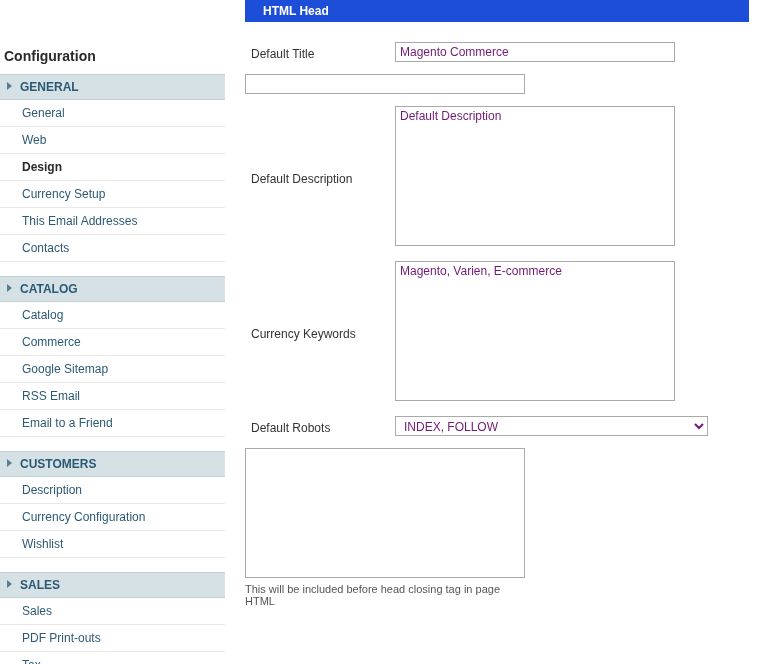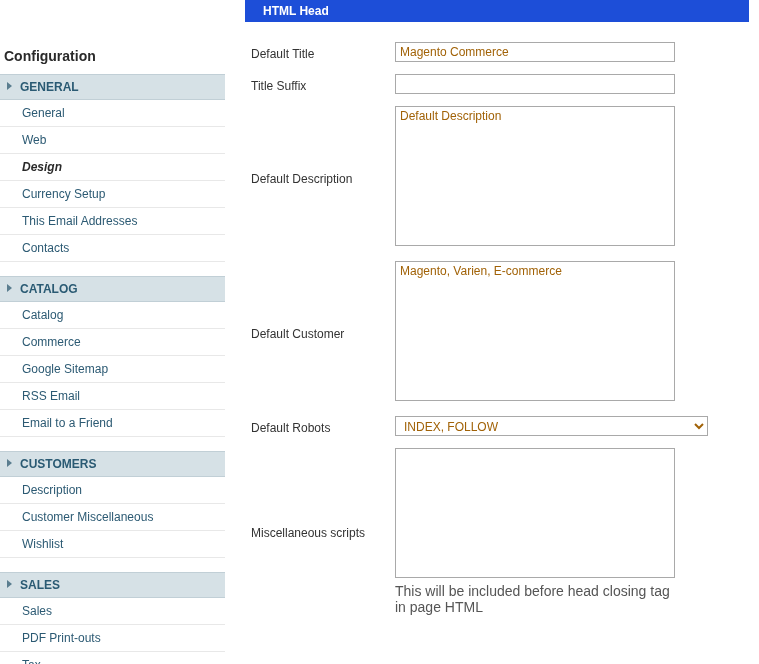--- a/index.html
+++ b/index.html
@@ -51,21 +51,20 @@
 .nav-item {
   padding: 6px 8px 6px 22px;
   border-bottom: 1px solid #e8e8e8;
   color: #2c5a73;
   cursor: pointer;
   background: #fff;
 }
 .nav-item.active {
   font-weight: bold;
   color: #2a2a2a;
-  font-style: italic;
 }
 
 .panel-header {
   background: #1d4ed8;
   color: #fff;
   font-weight: bold;
   padding: 4px 18px;
   font-size: 12px;
 }
 
@@ -78,33 +77,33 @@
   padding-top: 3px;
   padding-left: 6px;
 }
 .form-field { flex: 1; }
 .txt-input, .txt-area, .sel {
   width: 280px;
   border: 1px solid #a9a9a9;
   font-family: Arial, sans-serif;
   font-size: 12px;
   padding: 2px 4px;
-  color: #a16207;
+  color: #701a75;
   background: #fff;
 }
 .txt-input { height: 20px; }
 .txt-area {
   height: 140px;
   resize: none;
   overflow: auto;
 }
 .txt-area.short { height: 130px; }
 .sel { height: 20px; width: 313px; }
 .help-text {
-  font-size: 14px;
+  font-size: 11px;
   color: #555;
   padding-top: 2px;
   width: 280px;
 }
 
 .spacer-after-panel { height: 14px; }
 </style>
 </head>
 <body>
 
@@ -136,21 +135,21 @@
     <div class="nav-item">RSS Email</div>
     <div class="nav-item">Email to a Friend</div>
 
     <div class="section-gap"></div>
 
     <div class="section-header">
       <span class="arrow"></span>
       <span>CUSTOMERS</span>
     </div>
     <div class="nav-item">Description</div>
-    <div class="nav-item">Customer Miscellaneous</div>
+    <div class="nav-item">Currency Configuration</div>
     <div class="nav-item">Wishlist</div>
 
     <div class="section-gap"></div>
 
     <div class="section-header">
       <span class="arrow"></span>
       <span>SALES</span>
     </div>
     <div class="nav-item">Sales</div>
     <div class="nav-item">PDF Print-outs</div>
@@ -166,51 +165,49 @@
 
       <div class="form-row">
         <div class="form-label">Default Title</div>
         <div class="form-field">
           <input type="text" class="txt-input" value="Magento Commerce" style="">
         </div>
       </div>
 
 
       <div class="form-row">
-        <div class="form-label">Title Suffix</div>
         <div class="form-field">
           <input type="text" class="txt-input" style="">
         </div>
       </div>
 
       <div class="form-row">
         <div class="form-label">Default Description</div>
         <div class="form-field">
           <textarea class="txt-area" style="">Default Description</textarea>
         </div>
       </div>
 
       <div class="form-row">
-        <div class="form-label">Default Customer</div>
+        <div class="form-label">Currency Keywords</div>
         <div class="form-field">
           <textarea class="txt-area" style="">Magento, Varien, E-commerce</textarea>
         </div>
       </div>
 
       <div class="form-row">
         <div class="form-label">Default Robots</div>
         <div class="form-field">
           <select class="sel">
             <option>INDEX, FOLLOW</option>
           </select>
         </div>
       </div>
 
       <div class="form-row">
-        <div class="form-label">Miscellaneous scripts</div>
         <div class="form-field">
           <textarea class="txt-area short" style=""></textarea>
           <div class="help-text">This will be included before head closing tag in page HTML</div>
         </div>
       </div>
 
     </div>
   </div>
 
 </div>

